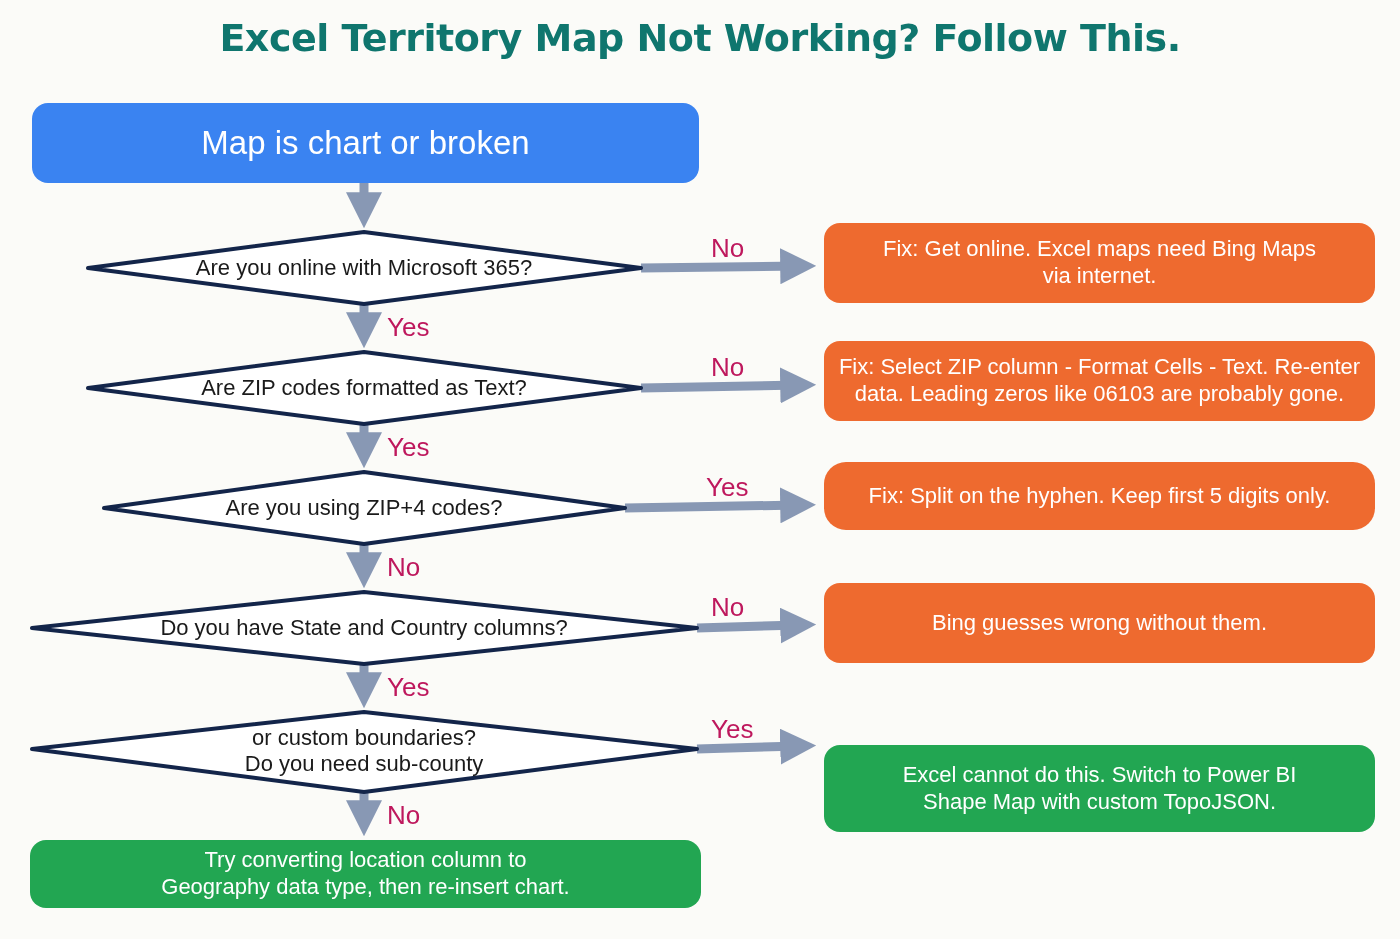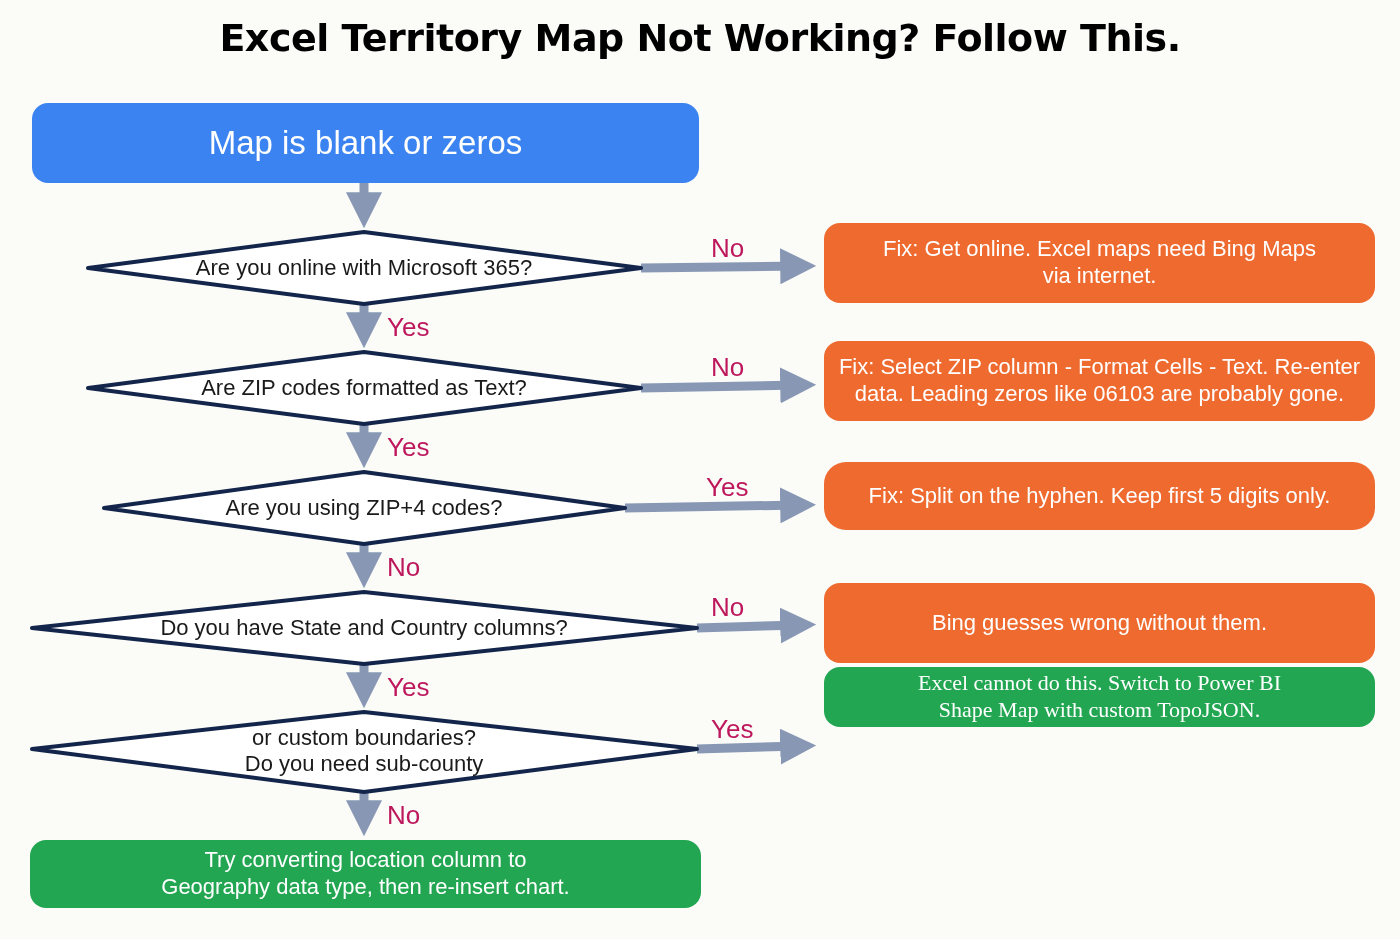--- a/index.html
+++ b/index.html
@@ -1,32 +1,32 @@
 <!DOCTYPE html>
 <html><head>
 <meta charset="utf-8">
 <style>
   html,body{margin:0;padding:0;}
   body{width:1400px;height:939px;background:#fbfbf8;position:relative;overflow:hidden;font-family:"Liberation Sans",sans-serif;}
-  .title{position:absolute;left:0;top:16px;width:1400px;text-align:center;font-family:"DejaVu Sans",sans-serif;font-weight:bold;font-size:38px;color:#000000;letter-spacing:-0.5px;}
+  .title{position:absolute;left:0;top:16px;width:1400px;text-align:center;font-family:"DejaVu Sans",sans-serif;font-weight:bold;font-size:38px;color:#0f766e;letter-spacing:-0.5px;}
   .box{position:absolute;display:flex;align-items:center;justify-content:center;text-align:center;color:#fff;border-radius:16px;font-family:"Liberation Sans",sans-serif;line-height:1.22;}
   .start{left:32px;top:103px;width:667px;height:80px;background:#3a83f1;font-size:33px;}
   .orange{background:#ee6a2f;font-size:22px;}
   .green{background:#22a652;font-size:22px;}
   svg.lines{position:absolute;left:0;top:0;}
   .dtext{position:absolute;text-align:center;font-size:22px;color:#1a1a1a;line-height:1.2;transform:translateX(-50%);white-space:nowrap;}
   .lbl{position:absolute;font-size:26px;color:#be185d;}
 </style>
 </head>
 <body>
 
 <div class="title">Excel Territory Map Not Working? Follow This.</div>
 
 <div class="box start">
-  <span>Map is blank or zeros</span>
+  <span>Map is chart or broken</span>
 </div>
 
 <svg class="lines" width="1400" height="939">
   <defs>
     <marker id="ah" markerWidth="4" markerHeight="4" refX="2.2" refY="2" orient="auto" markerUnits="strokeWidth">
       <path d="M0,0 L4,2 L0,4 Z" fill="#8898b4"></path>
     </marker>
   </defs>
   <g stroke="#8898b4" stroke-width="9" fill="none">
 
@@ -86,21 +86,21 @@
     </div>
 </div>
 <div class="box orange" style="left:824px;top:462px;width:551px;height:68px;border-radius:22px;">
   <div>Fix: Split on the hyphen. Keep first 5 digits only.</div>
 </div>
 <div class="box orange" style="left:824px;top:583px;width:551px;height:80px;">
   <div>
       <div>Bing guesses wrong without them.</div>
     </div>
 </div>
-<div class="box green" style="left:824px;top:667px;width:551px;height:60px;font-family:Liberation Serif, serif;">
+<div class="box green" style="left:824px;top:745px;width:551px;height:87px;">
   <div>
       <div>Excel cannot do this. Switch to Power BI</div>
       <div>Shape Map with custom TopoJSON.</div>
     </div>
 </div>
 
 <div class="box green" style="left:30px;top:840px;width:671px;height:68px;">
   <div>
       <div>Try converting location column to</div>
       <div>Geography data type, then re-insert chart.</div>

